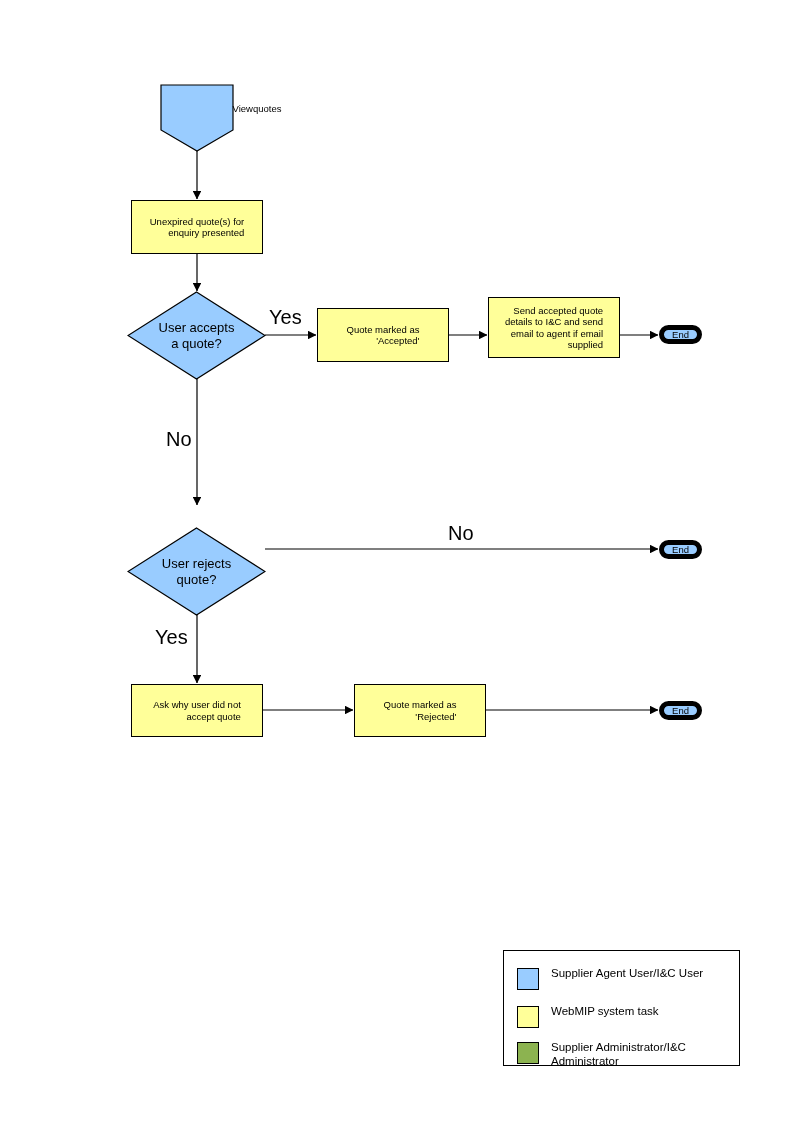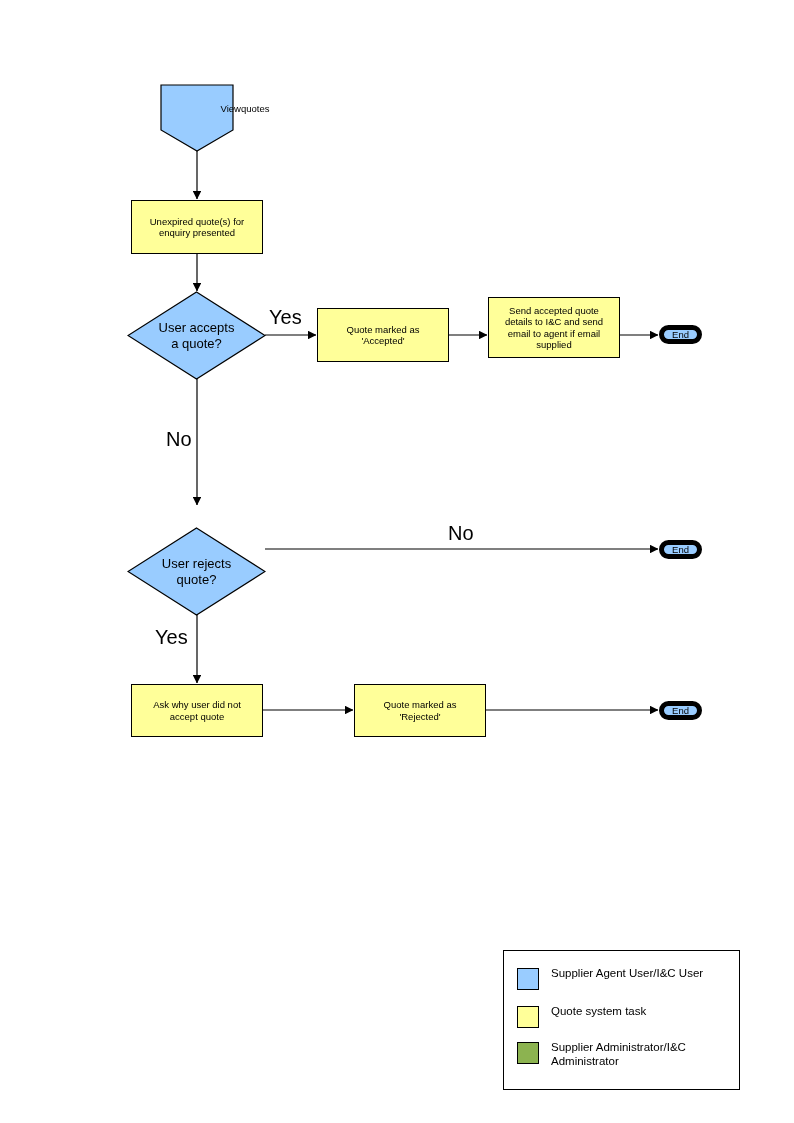--- a/index.html
+++ b/index.html
@@ -31,20 +31,21 @@
     color: #000000;
     line-height: 1.18;
     white-space: pre-line;
     z-index: 3;
   }
   .task {
     border: 1px solid #000000;
     background: #ffff99;
     font-size: 9.5px;
     padding: 12px 4px;
+    text-align: right;
   }
   .decision-wrap {
     position: absolute;
     z-index: 3;
   }
   .decision-label {
     position: absolute;
     left: 0; top: 0;
     width: 100%;
     height: 100%;
@@ -57,21 +58,21 @@
     line-height: 1.18;
     color: #000;
     z-index: 2;
   }
   .start-wrap {
     position: absolute;
     z-index: 3;
   }
   .start-label {
     position: absolute;
-    left: 0; top: 0;
+    left: 12px; top: 0;
     width: 100%;
     height: 72%;
     display: flex;
     align-items: center;
     justify-content: center;
     font-size: 9.5px;
     color: #000;
     z-index: 2;
     padding-left: 48px;
   }
@@ -94,21 +95,21 @@
     color: #000000;
     z-index: 4;
     white-space: nowrap;
     text-align: center;
   }
   #legend {
     position: absolute;
     left: 503px;
     top: 950px;
     width: 237px;
-    height: 140px;
+    height: 116px;
     border: 1px solid #000000;
     background: #ffffff;
     box-sizing: border-box;
     z-index: 5;
   }
   .legend-row {
     position: absolute;
     display: flex;
     align-items: flex-start;
     left: 13px;
@@ -216,21 +217,21 @@
 
 <div id="legend">
 
   <div class="legend-row" style="top:16px;">
     <span class="legend-swatch" style="background:#99ccff;"></span>
     <span class="legend-text">Supplier Agent User/I&amp;C User</span>
   </div>
 
   <div class="legend-row" style="top:54px;">
     <span class="legend-swatch" style="background:#ffff99;"></span>
-    <span class="legend-text">Quote system task</span>
+    <span class="legend-text">WebMIP system task</span>
   </div>
 
   <div class="legend-row" style="top:90px;">
     <span class="legend-swatch" style="background:#8cb350;"></span>
     <span class="legend-text">Supplier Administrator/I&amp;C
 Administrator</span>
   </div>
 
 </div>
 

